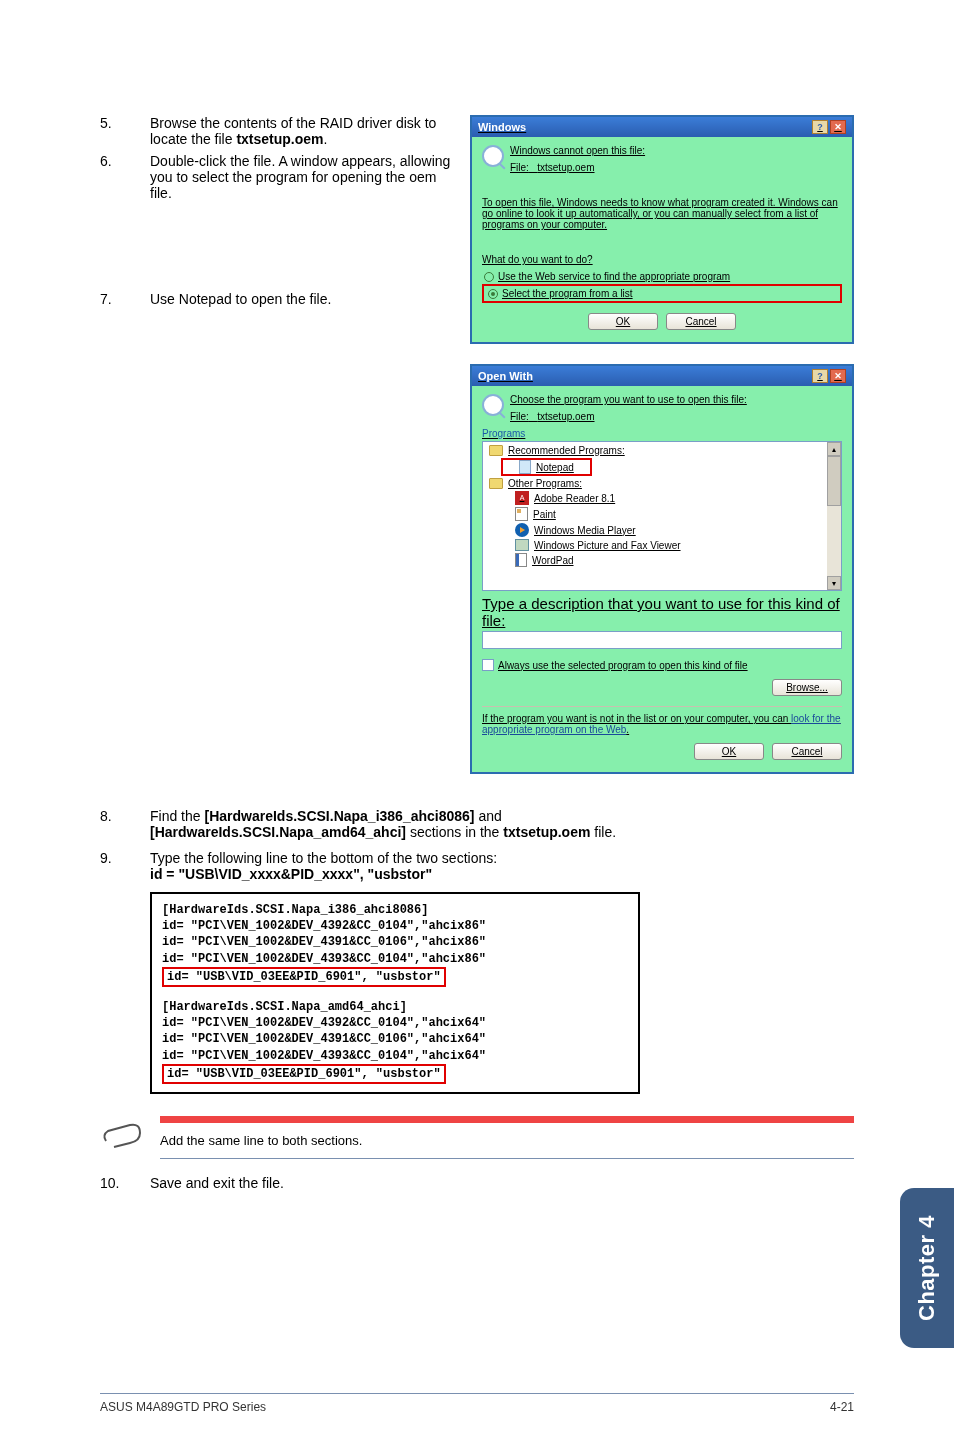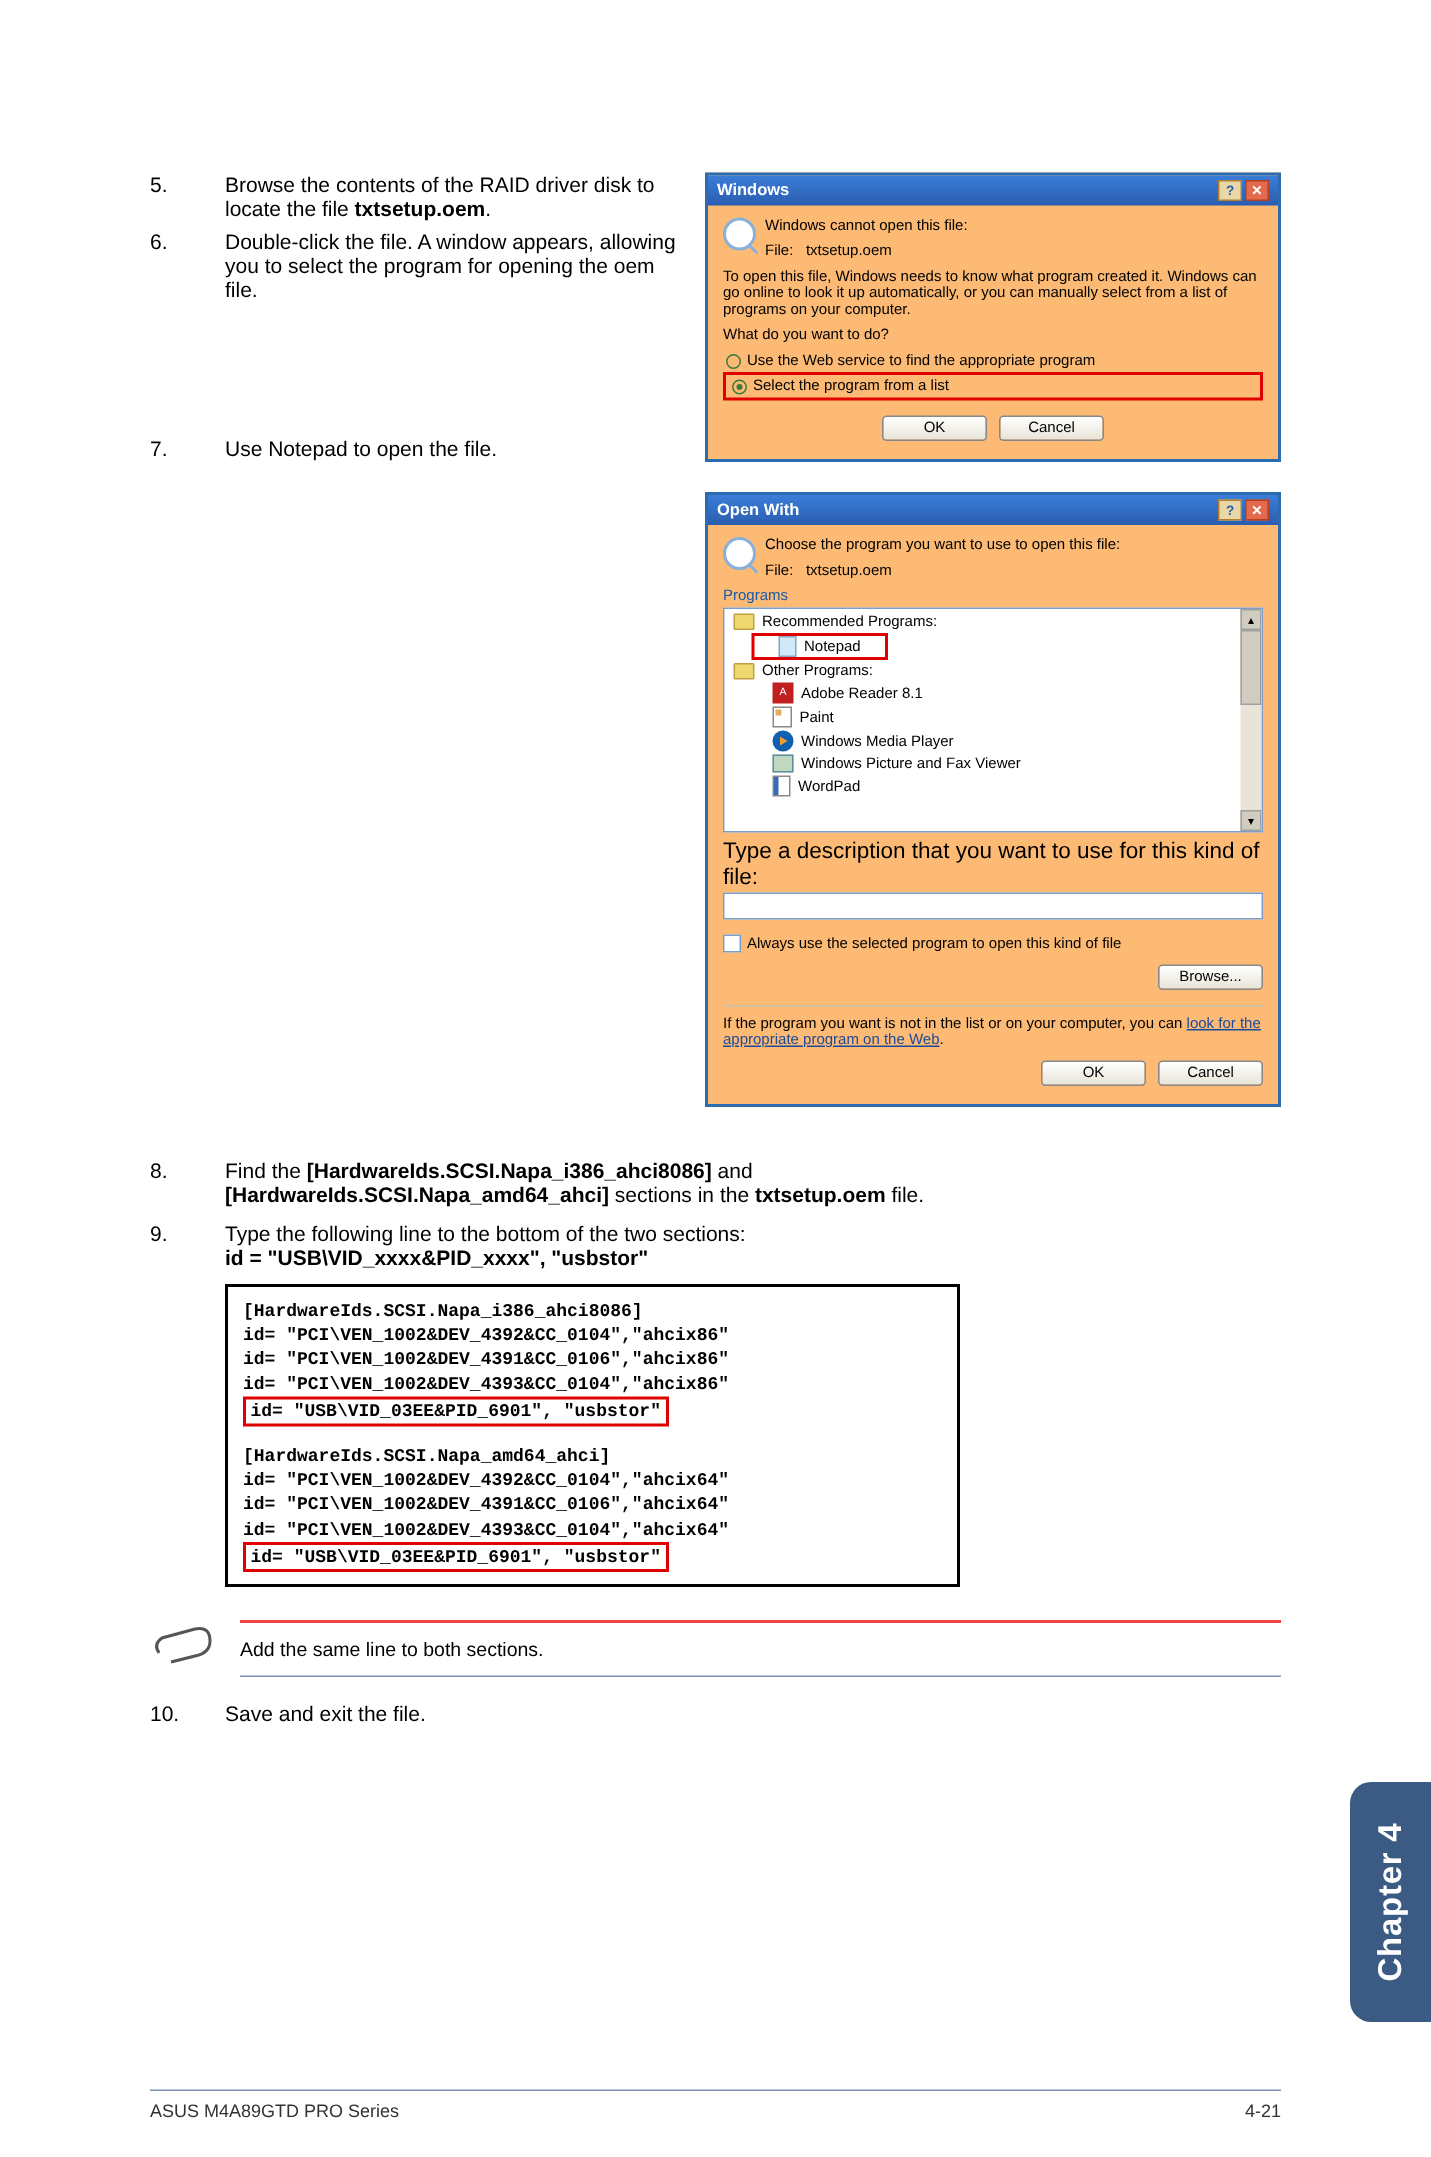--- a/index.html
+++ b/index.html
@@ -31,23 +31,24 @@
     display: flex;
     gap: 14px;
     align-items: flex-start;
   }
   .left-col { width: 356px; flex-shrink: 0; }
   .right-col { flex: 1; }
 
   
   .dlg {
     border: 2px solid #2b6cb0;
-    background: #fdba74;
+    background: #86efac;
     font-size: 10px;
     margin-bottom: 20px;
+    text-decoration: underline;
   }
   .dlg .titlebar {
     background: linear-gradient(to bottom, #3b7dd8, #2a5db0);
     color: #fff;
     padding: 3px 6px;
     display: flex;
     justify-content: space-between;
     align-items: center;
     font-weight: bold;
     font-size: 11px;
@@ -155,21 +156,21 @@
   .code-block .redrow { border:2px solid #e00000; display:inline-block; padding:0 3px; }
 
   .note-block {
     display:flex;
     align-items:center;
     gap:16px;
     margin: 22px 0 0 0;
   }
   .note-text {
     flex:1;
-    border-top:2px solid #ef4444;
+    border-top:7px solid #ef4444;
     border-bottom:1px solid #7a90b0;
     padding: 10px 0;
     font-size: 13px;
   }
   .note-icon svg { width:44px; height:30px; }
 
   .sidetab {
     position:absolute;
     right:0;
     bottom: 90px;
@@ -242,21 +243,21 @@
           <div class="fileline">
             <div class="lens"></div>
             <div>
               <div>Windows cannot open this file:</div>
               <div style="margin-top:6px;">
                 <span>File:</span>&nbsp;&nbsp;
                 <span>txtsetup.oem</span>
               </div>
             </div>
           </div>
-          <div style="margin:6px 0;">To open this file, Windows needs to know what program created it.  Windows can go online to look it up automatically, or you can manually select from a list of programs on your computer.</div>
+          <div style="margin:24px 0;">To open this file, Windows needs to know what program created it.  Windows can go online to look it up automatically, or you can manually select from a list of programs on your computer.</div>
           <div style="margin:6px 0;">What do you want to do?</div>
           <div style="margin-left:2px; display:flex; align-items:center; gap:4px;">
             <span style="width:10px;height:10px;border:1px solid #3a7a3a;border-radius:50%;display:inline-block;"></span>
             <span>Use the Web service to find the appropriate program</span>
           </div>
           <div class="redbox" style="display:flex;align-items:center;gap:4px;">
             <span style="width:10px;height:10px;border:1px solid #3a7a3a;border-radius:50%;display:inline-block;position:relative;">
               <span style="position:absolute;top:2px;left:2px;width:4px;height:4px;border-radius:50%;background:#3a7a3a;"></span>
             </span>
             <span>Select the program from a list</span>

